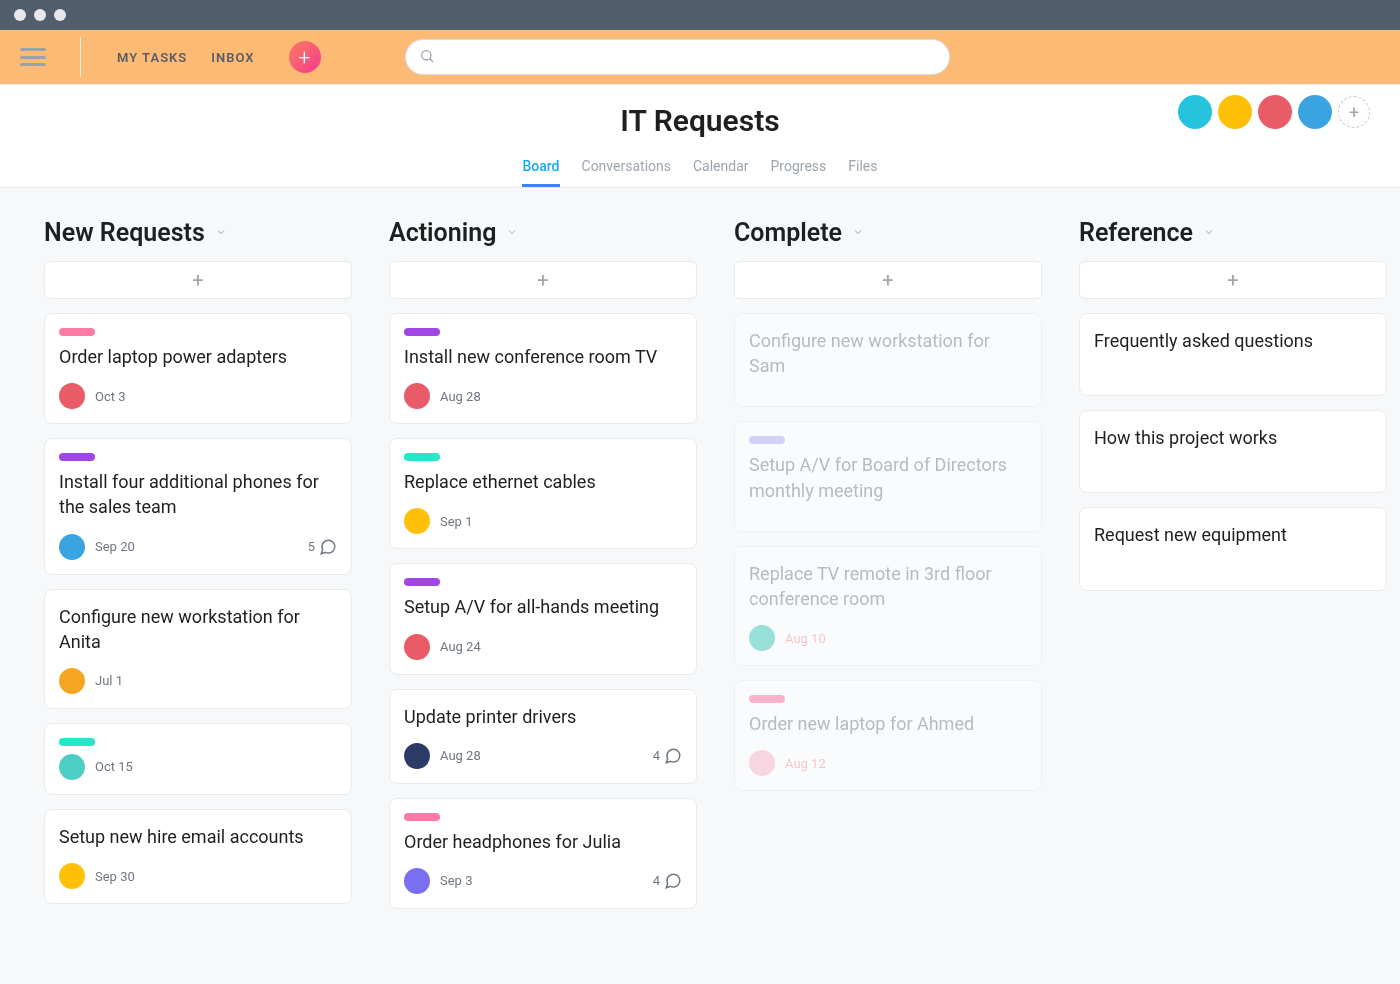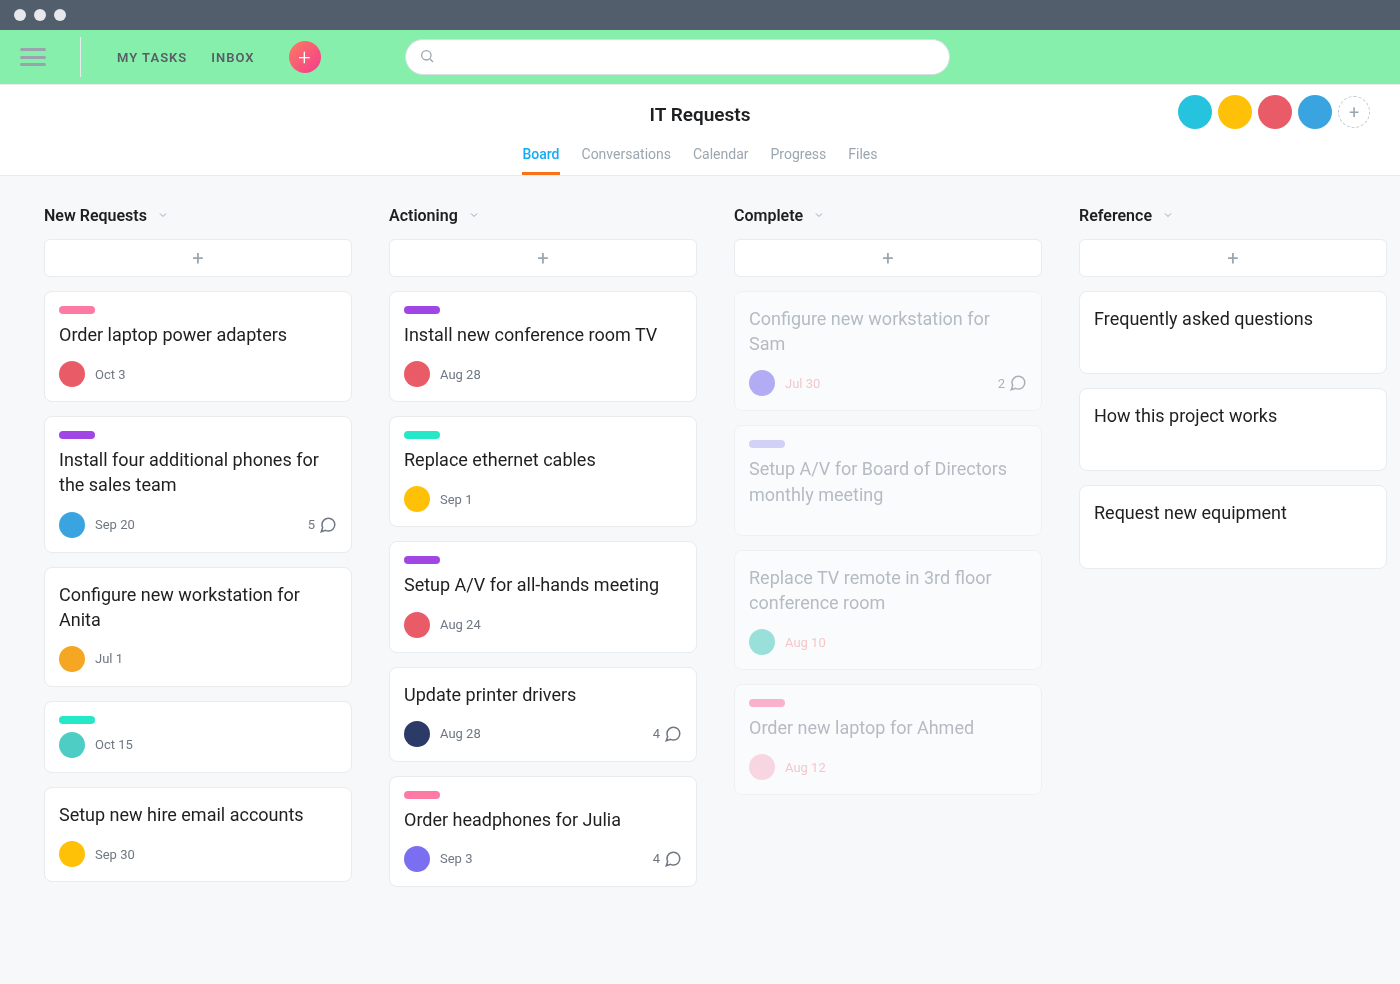--- a/index.html
+++ b/index.html
@@ -1,46 +1,46 @@
 <!DOCTYPE html>
 <html><head>
 <meta charset="utf-8">
 <style>
 * { margin: 0; padding: 0; box-sizing: border-box; }
 body { font-family: -apple-system, BlinkMacSystemFont, "Segoe UI", Roboto, Helvetica, Arial, sans-serif; background: #f6f8f9; color: #151b26; width: 1400px; height: 984px; overflow: hidden; }
 
 .window-chrome { height: 30px; background: #525e6c; display: flex; align-items: center; padding-left: 14px; gap: 8px; }
 .window-dot { width: 12px; height: 12px; border-radius: 50%; background: #e6e8eb; }
 
-.topbar { height: 55px; background: #86efac; border-bottom: 1px solid #e8ecee; display: flex; align-items: center; padding: 0 20px; gap: 24px; }
+.topbar { height: 55px; background: #fdba74; border-bottom: 1px solid #e8ecee; display: flex; align-items: center; padding: 0 20px; gap: 24px; }
 .hamburger { width: 26px; height: 18px; display: flex; flex-direction: column; justify-content: space-between; cursor: pointer; margin-right: 10px; }
 .hamburger span { height: 3px; background: #9aa3ad; border-radius: 2px; }
 .nav-divider { width: 1px; height: 40px; background: #e8ecee; margin-right: 12px; }
 .nav-link { font-size: 13px; font-weight: 600; letter-spacing: 1px; color: #595d66; text-transform: uppercase; cursor: pointer; }
 .add-circle { width: 32px; height: 32px; border-radius: 50%; background: linear-gradient(135deg,#fc7c5f,#f43a8f); display: flex; align-items: center; justify-content: center; color: #fff; font-size: 22px; font-weight: 300; cursor: pointer; margin-left: 10px; }
 .search-wrap { margin-left: 60px; position: relative; }
 .search-input { width: 545px; height: 36px; border: 1px solid #d7dee3; border-radius: 18px; padding-left: 40px; font-size: 14px; outline: none; }
 .search-icon { position: absolute; left: 14px; top: 9px; width: 16px; height: 16px; stroke: #9ca6af; }
 
 .project-header { background: #fff; border-bottom: 1px solid #e8ecee; padding-top: 18px; position: relative; }
-.project-title { text-align: center; font-size: 19px; font-weight: 600; color: #1e1f21; }
+.project-title { text-align: center; font-size: 30px; font-weight: 600; color: #1e1f21; }
 .avatars-row { position: absolute; right: 30px; top: 10px; display: flex; gap: 6px; align-items: center; }
 .avatar, .card-avatar { border-radius: 50%; display: inline-block; }
 .avatar { width: 34px; height: 34px; }
 .avatar-add { width: 32px; height: 32px; border: 1px dashed #c2cbd2; border-radius: 50%; display: flex; align-items: center; justify-content: center; color: #9ca6af; font-size: 18px; cursor: pointer; }
 
 .tabs { display: flex; justify-content: center; gap: 22px; margin-top: 20px; }
 .tab { font-size: 14px; color: #9ca6af; padding-bottom: 10px; cursor: pointer; }
-.tab.active { color: #14aaf5; border-bottom: 3px solid #f97316; font-weight: 500; }
+.tab.active { color: #14aaf5; border-bottom: 3px solid #3b82f6; font-weight: 500; }
 
 .board { display: flex; gap: 0; padding: 30px 0 0 44px; align-items: flex-start; }
 .column { width: 345px; flex-shrink: 0; }
 
 .col-header { display: flex; align-items: center; gap: 10px; margin-bottom: 14px; }
-.col-title { font-size: 16px; font-weight: 600; color: #1e1f21; }
+.col-title { font-size: 25px; font-weight: 600; color: #1e1f21; }
 .chevron { color: #9ca6af; }
 .add-card-btn { width: 308px; height: 38px; background: #fff; border: 1px solid #e8ecee; border-radius: 6px; display: flex; align-items: center; justify-content: center; color: #9ca6af; font-size: 20px; cursor: pointer; margin-bottom: 14px; }
 
 .card { width: 308px; background: #fff; border: 1px solid #e8ecee; border-radius: 8px; padding: 14px 14px 14px 14px; margin-bottom: 14px; cursor: pointer; }
 .card.faded { opacity: 0.55; }
 .card-tag { width: 36px; height: 8px; border-radius: 4px; margin-bottom: 8px; }
 .card-title { font-size: 18px; color: #1e1f21; line-height: 1.4; margin-bottom: 14px; }
 .card.faded .card-title { color: #7f8a97; }
 .card-footer { display: flex; align-items: center; gap: 10px; }
 .card-avatar { width: 26px; height: 26px; }
@@ -230,30 +230,20 @@
     <div class="column">
       <div class="col-header">
         <span class="col-title">Complete</span>
         <span class="chevron"><svg width="12" height="12" viewBox="0 0 24 24" fill="none" stroke="currentColor" stroke-width="2">
             <polyline points="6 9 12 15 18 9"></polyline>
           </svg></span>
       </div>
       <div class="add-card-btn">+</div>
       <div class="card faded">
         <div class="card-title">Configure new workstation for Sam</div>
-        <div class="card-footer">
-          <div class="card-avatar bg-purple"></div>
-          <div class="card-date">Jul 30</div>
-          <div class="card-comments">
-            <span>2</span>
-            <svg class="comment-icon" viewBox="0 0 24 24" fill="none" stroke="currentColor" stroke-width="2">
-              <path d="M21 11.5a8.38 8.38 0 0 1-8.5 8.5 8.5 8.5 0 0 1-3.8-.9L3 21l1.9-5.7A8.38 8.38 0 0 1 4 11.5 8.5 8.5 0 0 1 12.5 3 8.38 8.38 0 0 1 21 11.5z"></path>
-            </svg>
-          </div>
-        </div>
       </div>
       <div class="card faded">
         <div class="card-tag tag-lav"></div>
         <div class="card-title">Setup A/V for Board of Directors monthly meeting</div>
       </div>
       <div class="card faded">
         <div class="card-title">Replace TV remote in 3rd floor conference room</div>
         <div class="card-footer">
           <div class="card-avatar bg-teal"></div>
           <div class="card-date">Aug 10</div>

